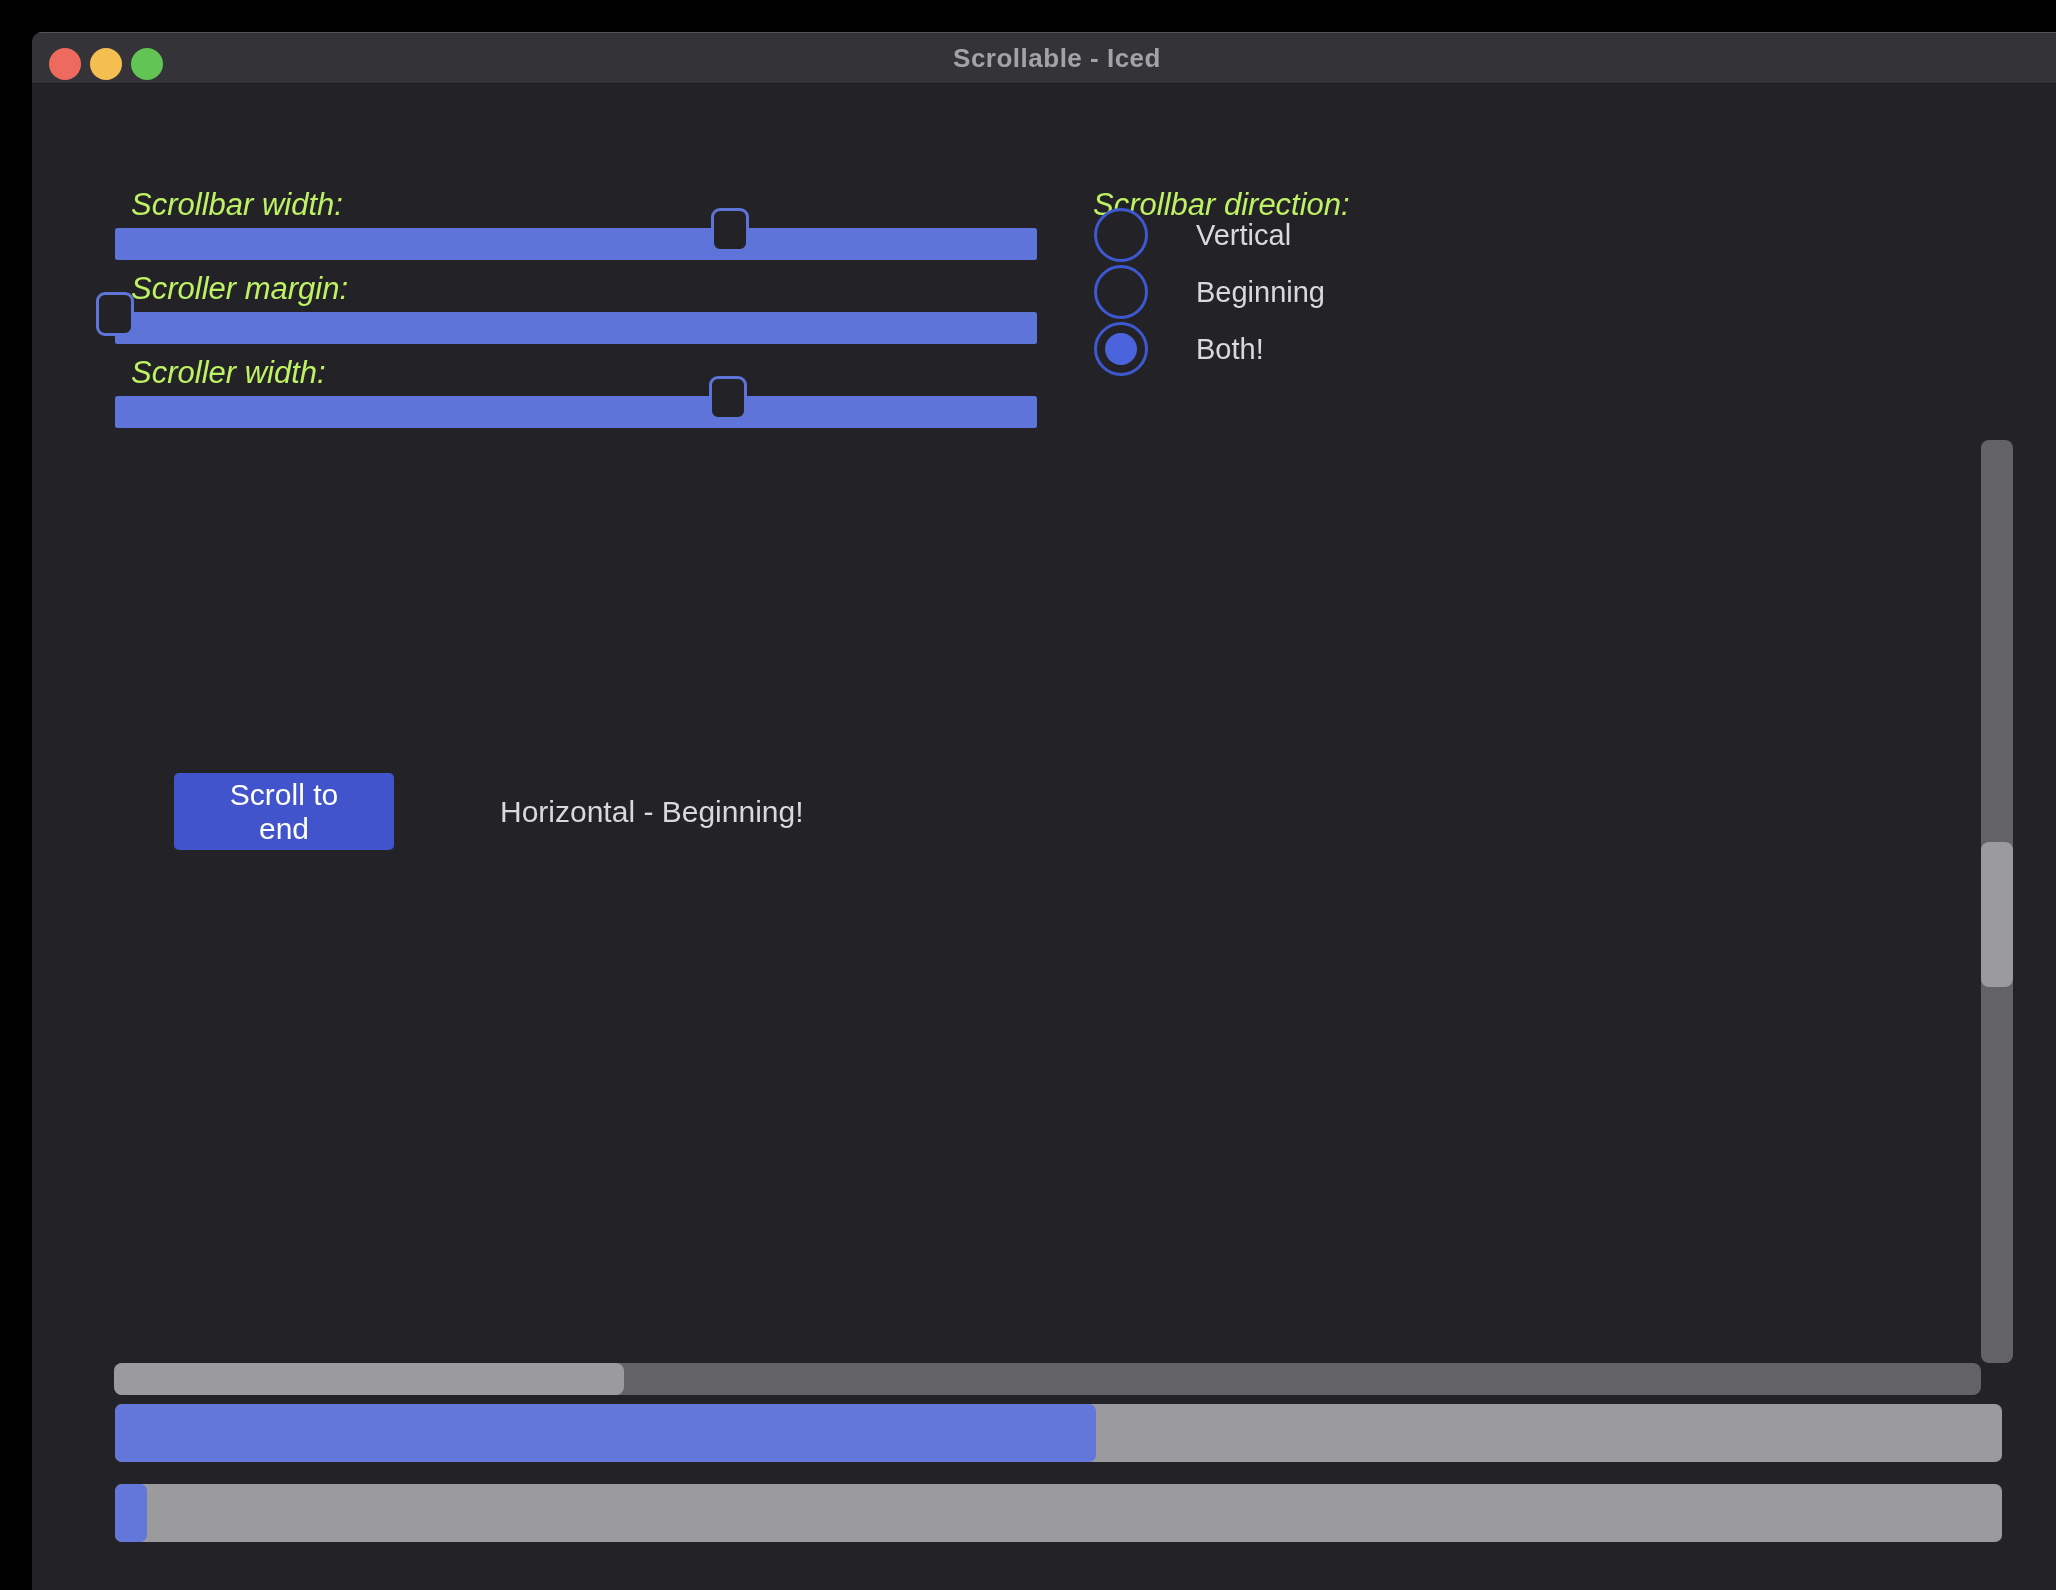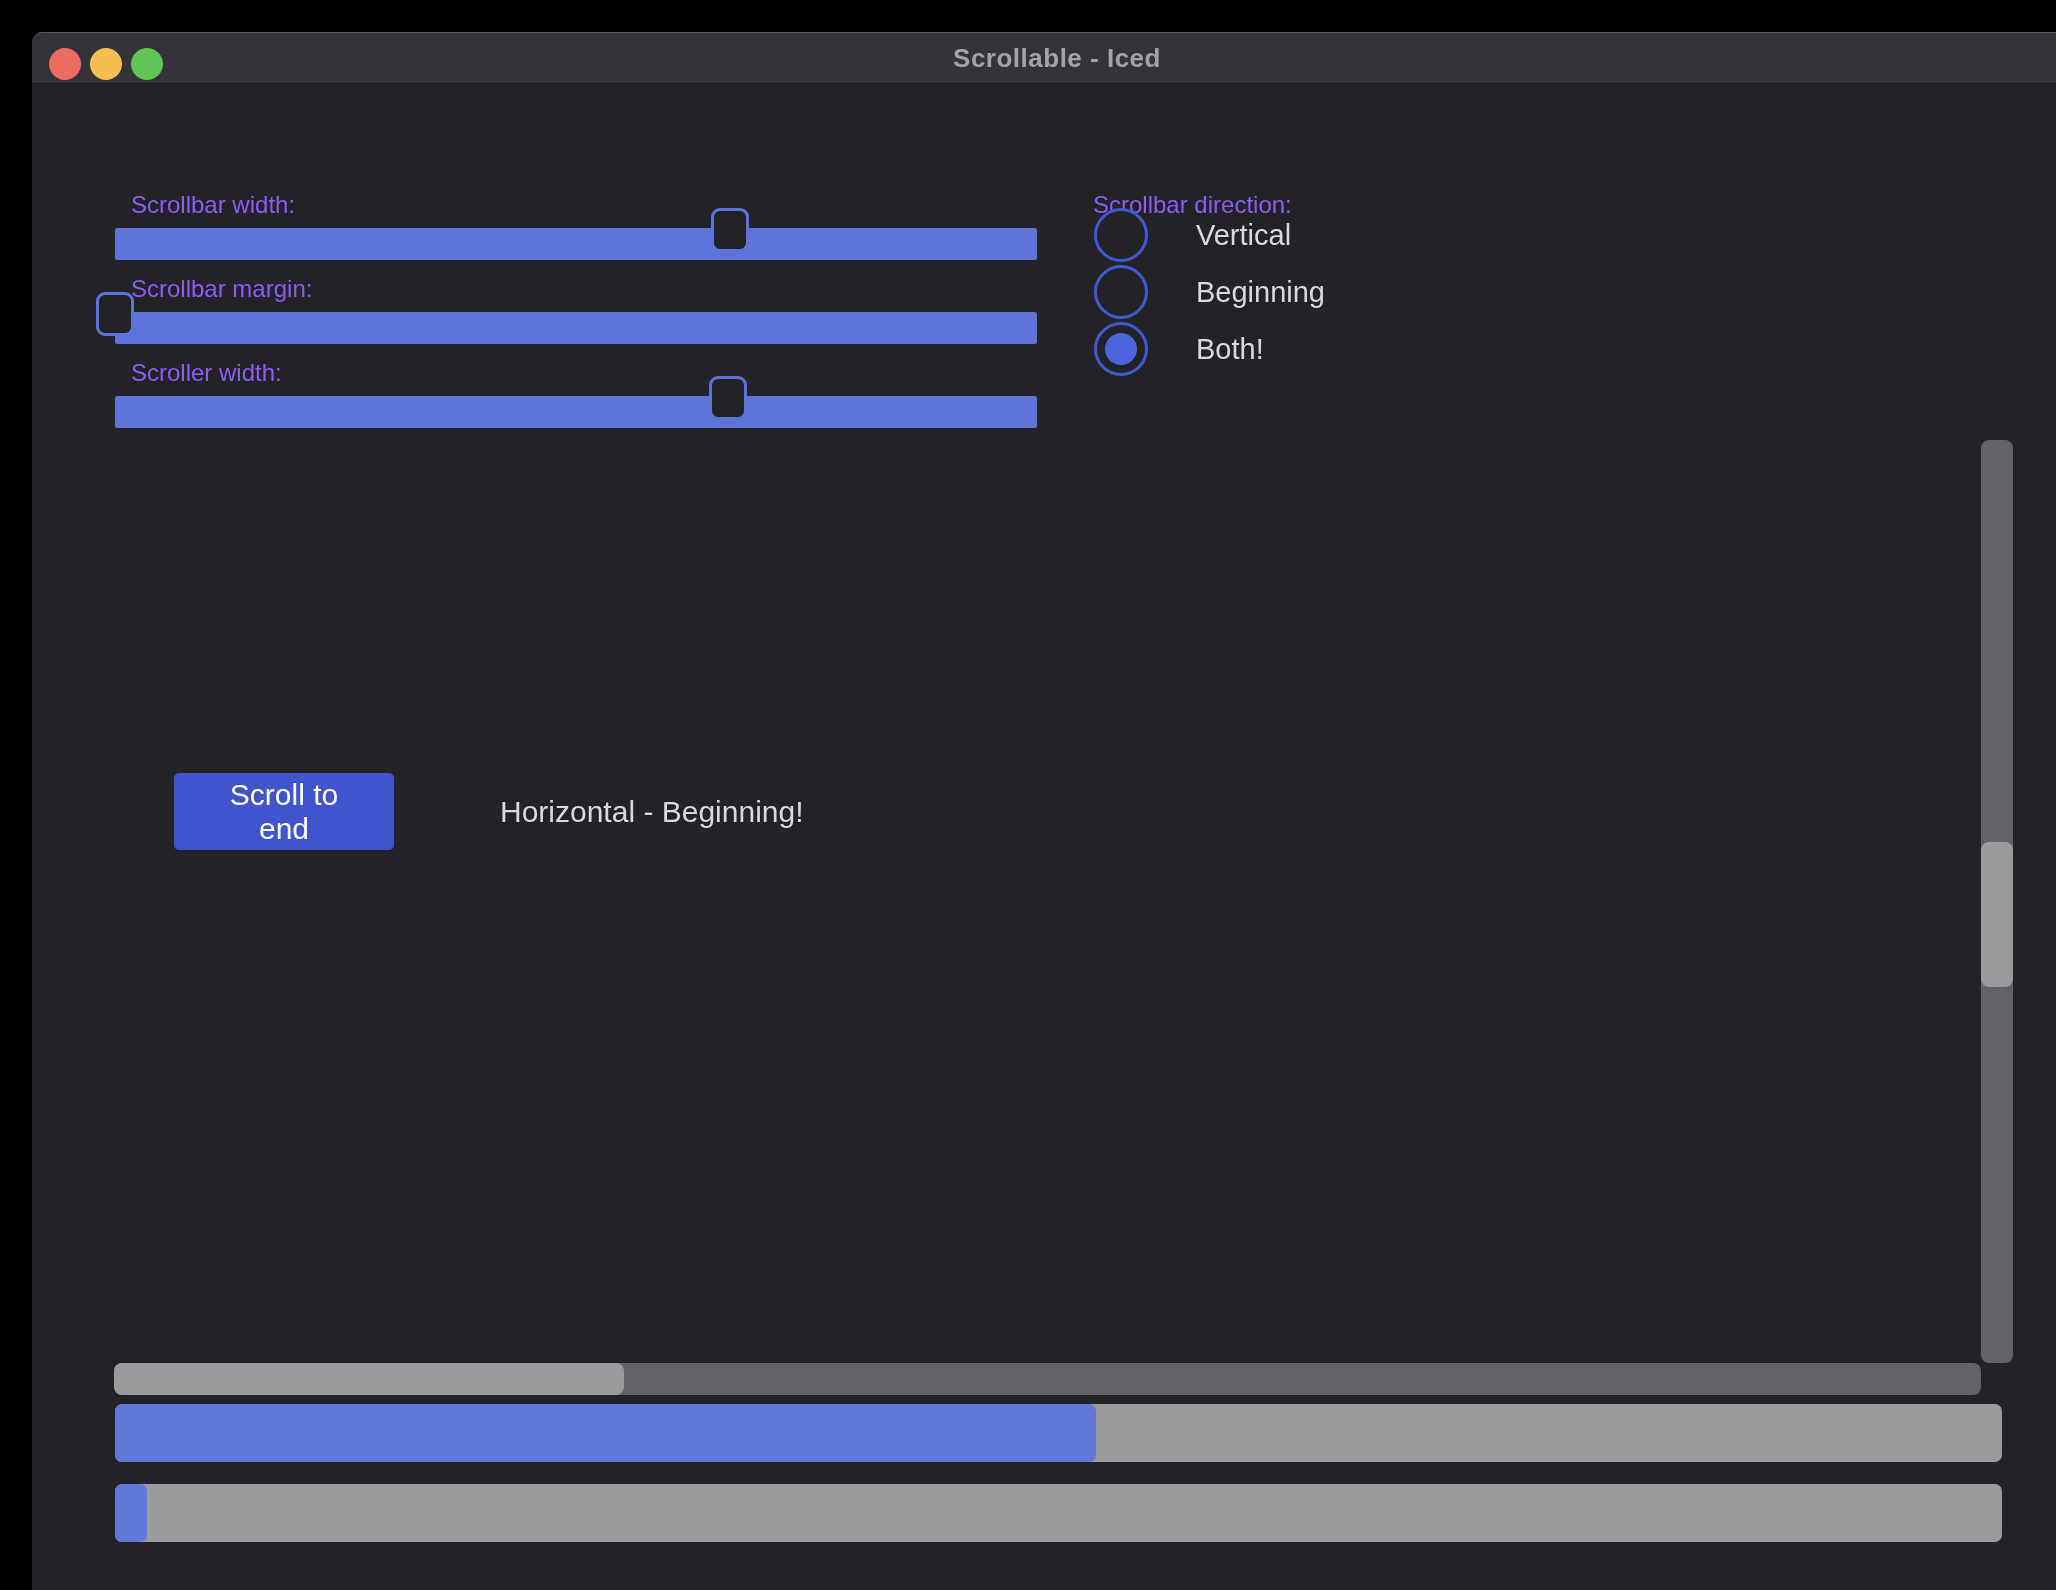--- a/index.html
+++ b/index.html
@@ -21,21 +21,21 @@
     border-bottom: 1px solid #1a1a1d;
     display: flex; align-items: center; justify-content: center;
   }
   .title-text { color: #a2a2a7; font-size: 26px; font-weight: bold; letter-spacing: 0.5px; }
   .traffic { position: absolute; top: 15px; width: 22px; height: 22px; border-radius: 50%; }
   .traffic.close { left: 17px; }
   .traffic.min   { left: 58px; }
   .traffic.max   { left: 99px; }
 
   
-  .ui-label { position: absolute; color: #8b5cf6; font-size: 24px; line-height: 36px; }
+  .ui-label { position: absolute; color: #bef264; font-size: 31px; line-height: 36px; font-style: italic; }
   .slider { position: absolute; left: 83px; width: 922px; height: 44px; }
   .slider-rail { position: absolute; left: 0; right: 0; top: 19.5px; height: 5px; background: #5e74d8; border-radius: 2.5px; }
   .slider-handle {
     position: absolute; top: 0; width: 16px; height: 44px;
     background: #232327; border: 3px solid #5e74d8; border-radius: 9px;
     transform: translateX(-50%);
   }
   #slider-1 { top: 176px; }
   #slider-2 { top: 260px; }
   #slider-3 { top: 344px; }
@@ -95,21 +95,21 @@
     <div class="traffic max" style="background: rgb(97, 196, 85);"></div>
     <div class="title-text">Scrollable - Iced</div>
   </div>
 
   <div class="ui-label" style="left:83px; top:139px;">Scrollbar width:</div>
   <div class="slider" id="slider-1">
     <div class="slider-rail"></div>
     <div class="slider-handle" style="left: 66.7%;"></div>
   </div>
 
-  <div class="ui-label" style="left:83px; top:223px;">Scrollbar margin:</div>
+  <div class="ui-label" style="left:83px; top:223px;">Scroller margin:</div>
   <div class="slider" id="slider-2">
     <div class="slider-rail"></div>
     <div class="slider-handle" style="left: 0%;"></div>
   </div>
 
   <div class="ui-label" style="left:83px; top:307px;">Scroller width:</div>
   <div class="slider" id="slider-3">
     <div class="slider-rail"></div>
     <div class="slider-handle" style="left: 66.5%;"></div>
   </div>

